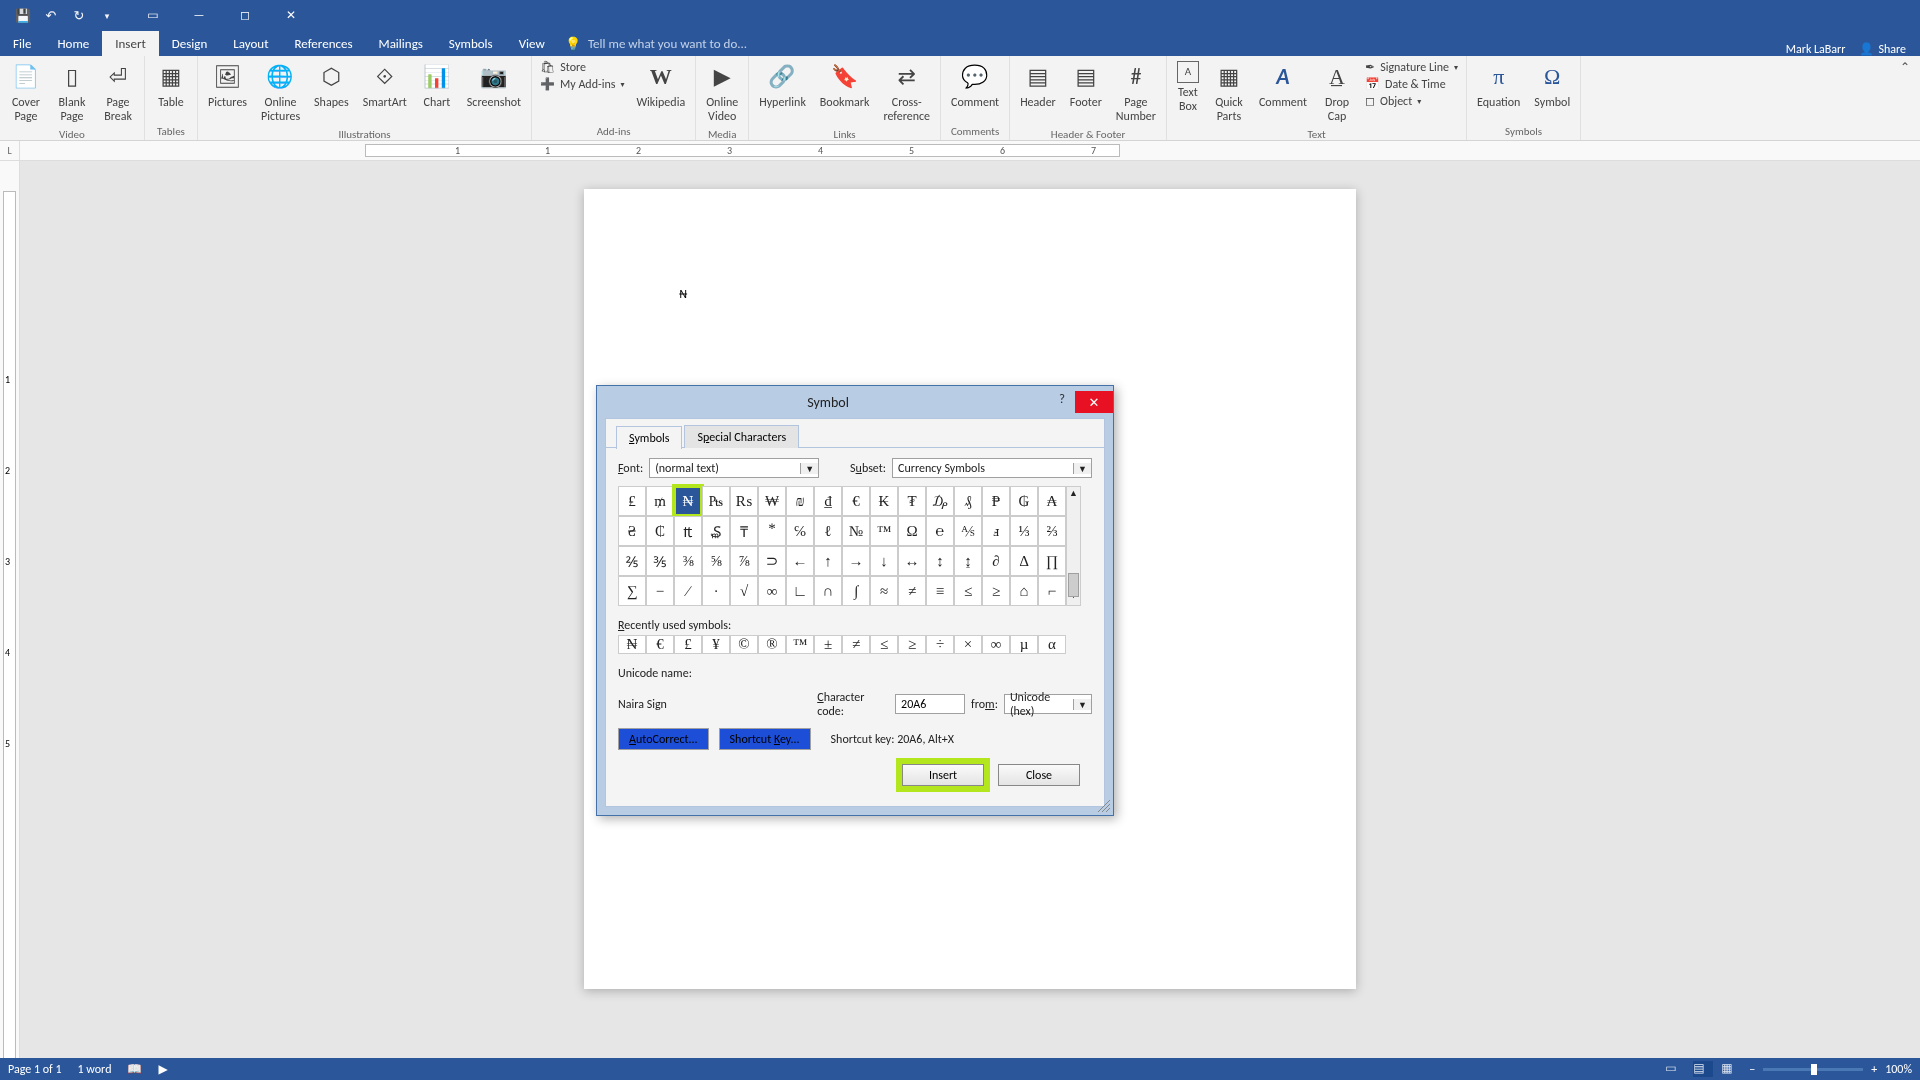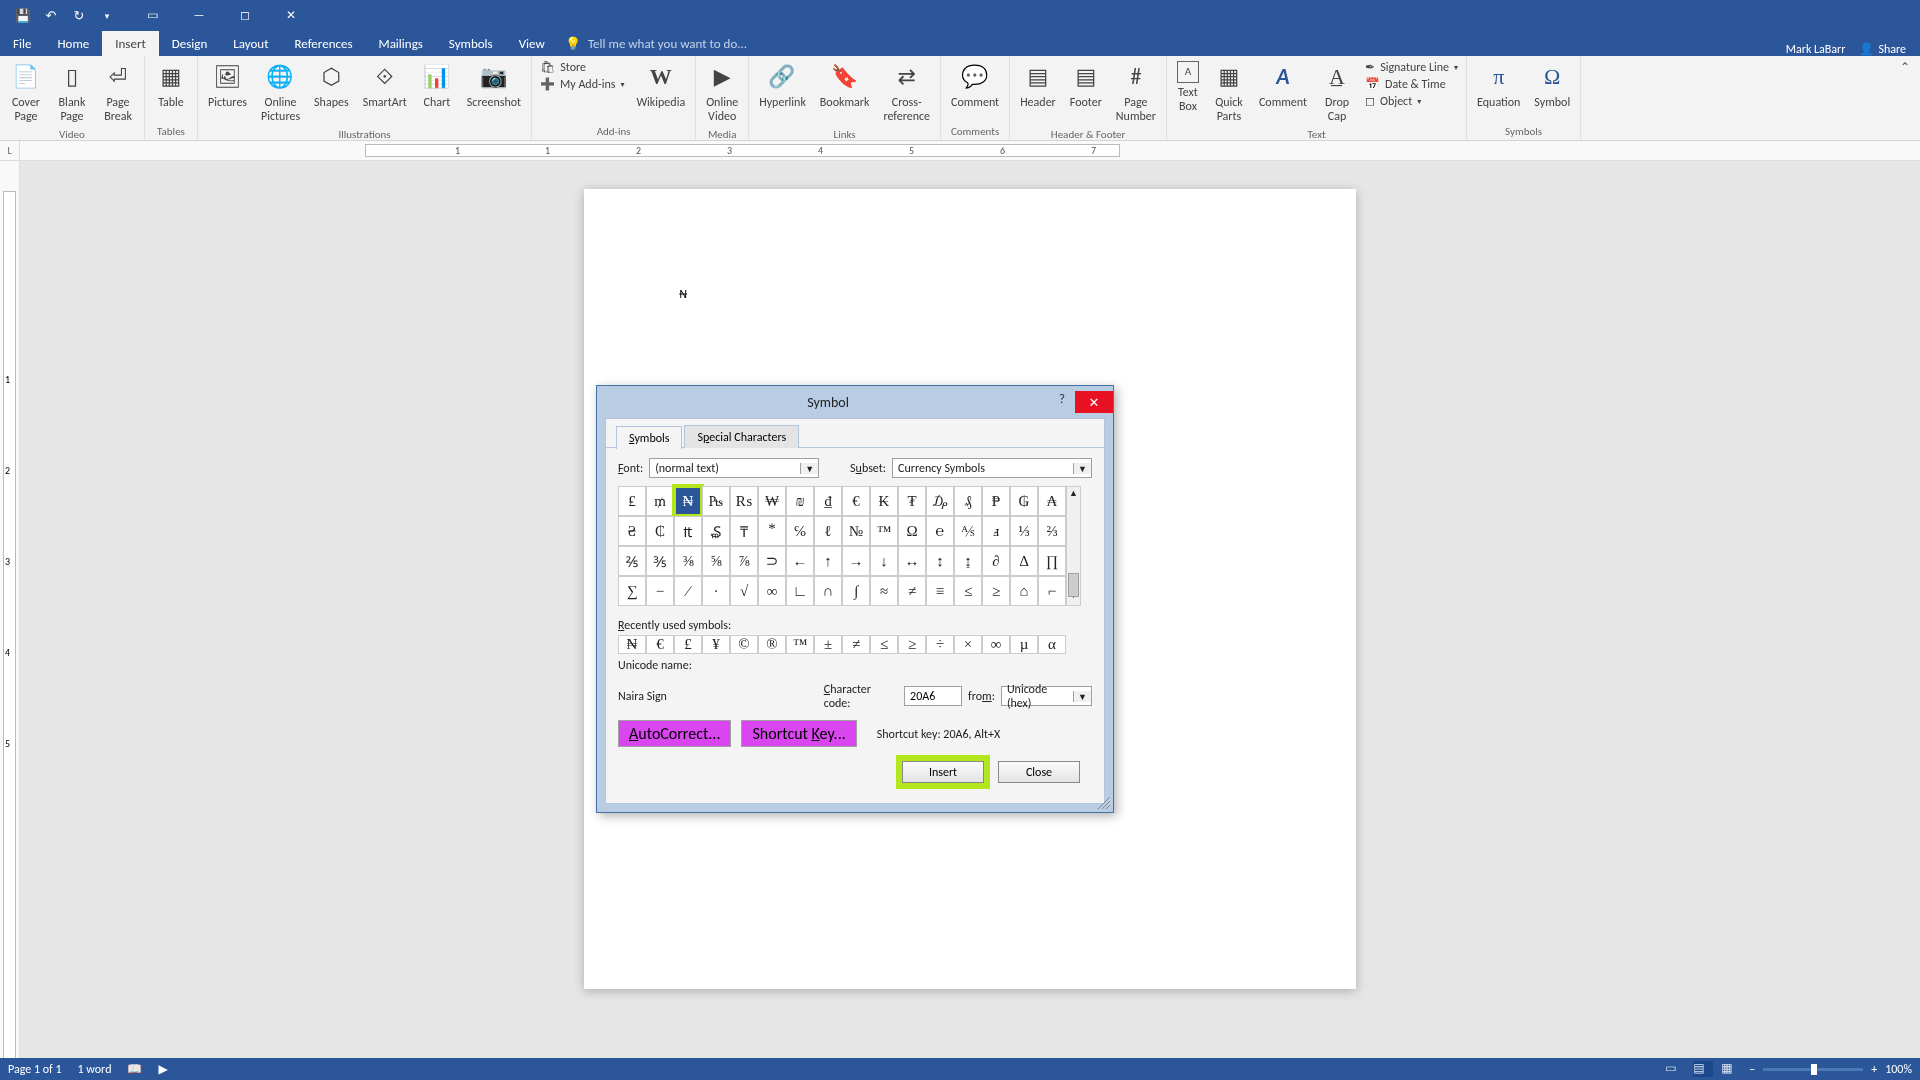--- a/index.html
+++ b/index.html
@@ -71,24 +71,24 @@
 .cell.selected { background: #2b579a; color: #fff; border: 1px solid #2b579a; }
 .cell.highlighted { outline: 4px solid #b4e61e; outline-offset: -2px; }
 .scroll { width: 15px; display: flex; flex-direction: column; border: 1px solid #ccc; background: #f0f0f0; }
 .scroll .arr { height: 16px; text-align: center; font-size: 9px; cursor: pointer; }
 .scroll .track { flex: 1; position: relative; }
 .scroll .thumb { position: absolute; left: 1px; right: 1px; height: 24px; background: #cdcdcd; border: 1px solid #a0a0a0; }
 
 .recent-row { display: grid; grid-template-columns: repeat(16, 28px); margin-top: 3px; }
 
 .char-row { display: flex; align-items: center; gap: 6px; margin-top: 10px; }
-.char-input { border: 1px solid #a0a0a0; background: #fff; padding: 2px 5px; width: 58px; font-size: 12px; }
+.char-input { border: 1px solid #a0a0a0; background: #fff; padding: 2px 5px; width: 70px; font-size: 12px; }
 
 .btn-row { display: flex; gap: 10px; margin-top: 10px; align-items: center; }
-.dlg-btn { border: 1px solid #a0a0a0; background: #d946ef; padding: 3px 10px; font-size: 16px; cursor: pointer; }
+.dlg-btn { border: 1px solid #a0a0a0; background: #1d4ed8; padding: 3px 10px; font-size: 12px; cursor: pointer; }
 .dlg-btn span { text-decoration: underline; }
 
 .footer-row { display: flex; justify-content: flex-end; gap: 14px; padding: 14px 12px 10px; }
 .ft-btn { width: 82px; height: 22px; border: 1px solid #888; background: linear-gradient(#fafafa,#e4e4e4); font-size: 12px; cursor: pointer; }
 .ft-btn.hl { outline: 6px solid #b4e61e; }
 .resize-grip { position: absolute; right: 3px; bottom: 3px; width: 12px; height: 12px; }
 
 
 .statusbar { height: 22px; background: #2b579a; color: #fff; display: flex; align-items: center; font-size: 12px; padding: 0 8px; position: absolute; bottom: 0; left: 0; right: 0; }
 .status-left { display: flex; gap: 16px; align-items: center; }
@@ -473,21 +473,21 @@
               <div class="cell">≠</div>
               <div class="cell">≤</div>
               <div class="cell">≥</div>
               <div class="cell">÷</div>
               <div class="cell">×</div>
               <div class="cell">∞</div>
               <div class="cell">µ</div>
               <div class="cell">α</div>
             </div>
 
-          <div style="margin-top:4px">Unicode name:</div>
+          <div style="margin-top:12px">Unicode name:</div>
           <div class="char-row">
             <span style="width:200px">Naira Sign</span>
             <div style="flex:1"></div>
             <label><span style="text-decoration:underline">C</span>haracter code:</label>
             <input class="char-input" value="20A6" style="">
             <label>fro<span style="text-decoration:underline">m</span>:</label>
             <div class="dropdown" style="width:94px">
               <span class="val">Unicode (hex)</span>
               <span class="arr">▼</span>
             </div>

